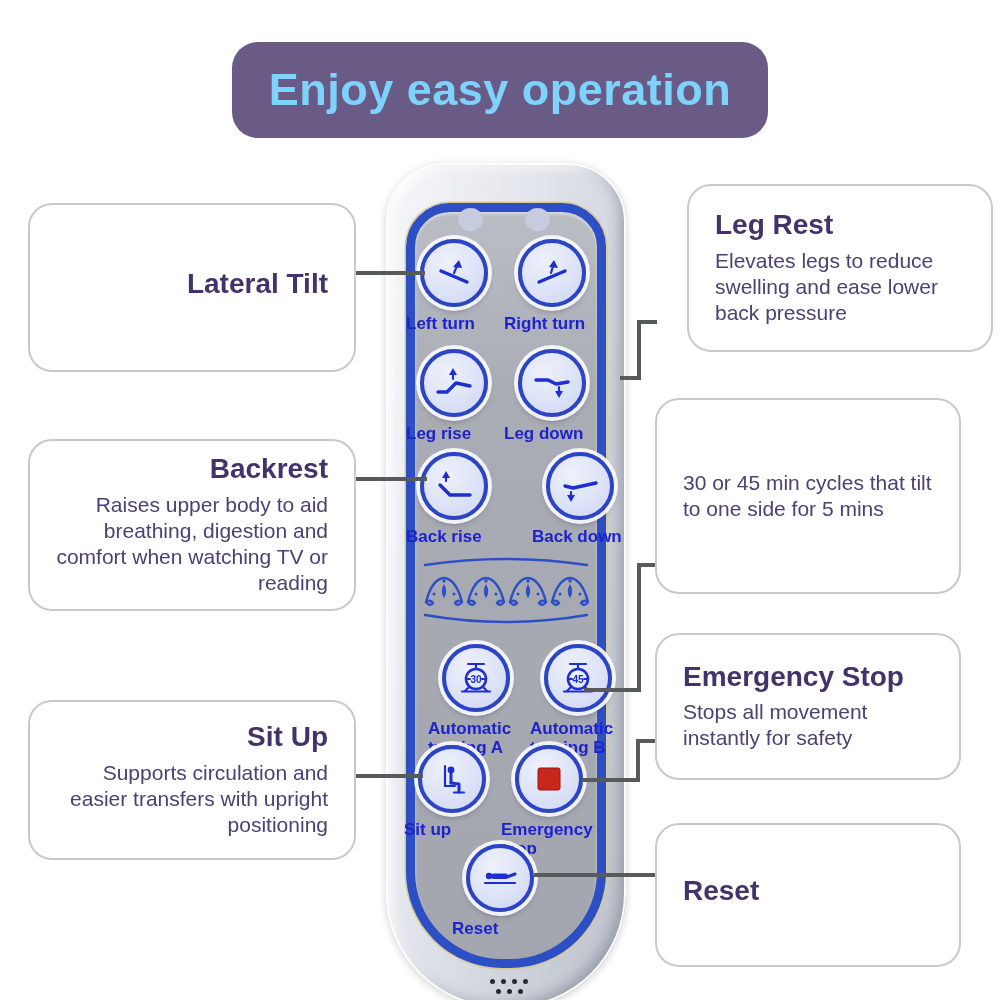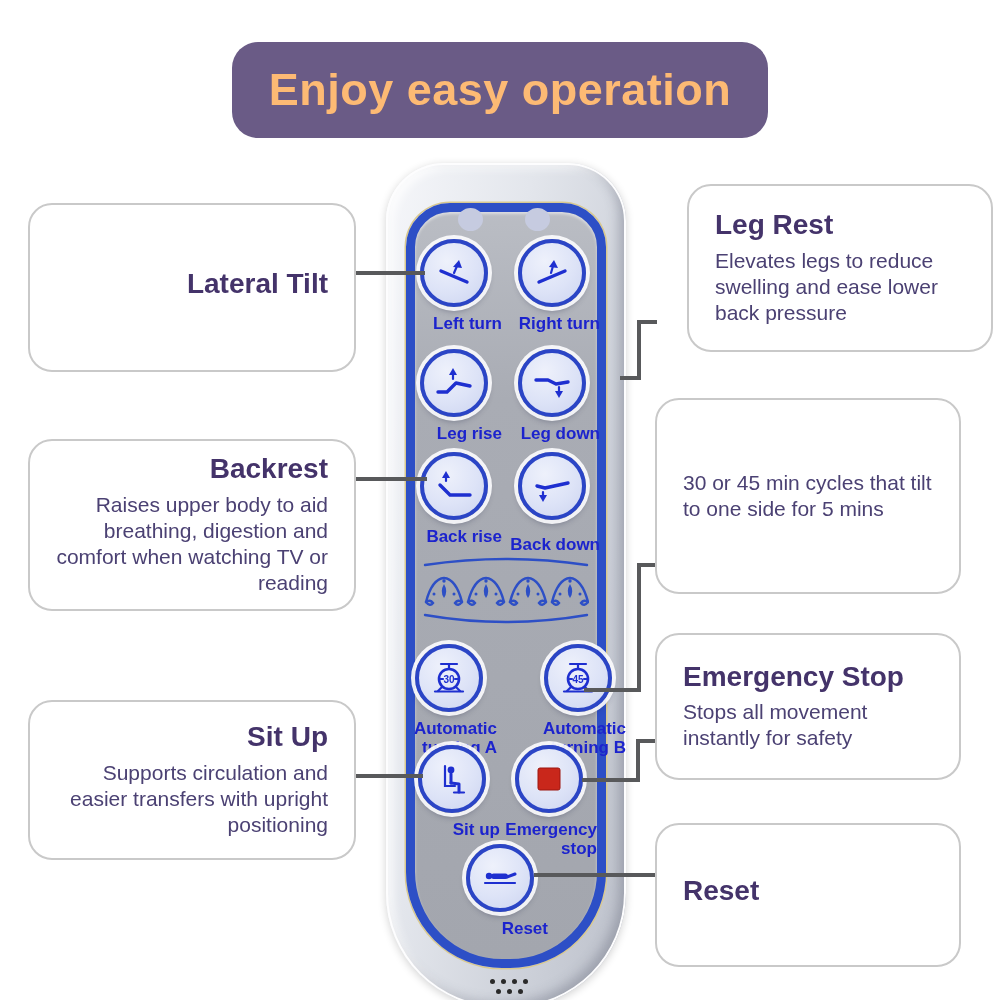--- a/index.html
+++ b/index.html
@@ -2,21 +2,21 @@
 <html><head>
 <meta charset="utf-8">
 <style>
   html,body{margin:0;padding:0;}
   #page{position:relative;width:1000px;height:1000px;background:#ffffff;overflow:hidden;
         font-family:"Liberation Sans", sans-serif;}
 
   
   .banner{position:absolute;left:232px;top:42px;width:536px;height:96px;background:#6a5b86;
           border-radius:26px;display:flex;align-items:center;justify-content:center;}
-  .banner span{color:#fdba74;font-size:45px;font-weight:bold;letter-spacing:.5px;}
+  .banner span{color:#7dd3fc;font-size:45px;font-weight:bold;letter-spacing:.5px;}
 
   
   .callout{position:absolute;background:#ffffff;border:2px solid #c9c9c9;border-radius:24px;
            box-sizing:border-box;display:flex;flex-direction:column;justify-content:center;
            padding:18px 26px;z-index:4;}
   .callout.right-align{text-align:right;left:28px;width:328px;}
   .callout.left-align{text-align:left;left:655px;width:306px;}
   .callout h3{margin:0 0 7px 0;font-size:28px;font-weight:bold;color:#44336a;line-height:1.08;}
   .callout p{margin:0;font-size:21px;color:#4b4173;line-height:1.24;}
   #box-lateral{top:203px;height:169px;gap:39px;}
@@ -43,21 +43,21 @@
       box-shadow:inset 0 2px 3px rgba(255,255,255,.5), 0 0 0 1.5px #d9c98f;}
   .indicator{position:absolute;width:25px;height:23px;border-radius:50%;background:#c6cbe0;z-index:2;}
   #ind-left{left:458px;top:208px;} #ind-right{left:525px;top:208px;}
 
   
   .cell{position:absolute;width:96px;z-index:2;display:flex;flex-direction:column;align-items:center;}
   .rbtn{width:68px;height:68px;border-radius:50%;box-sizing:border-box;border:4px solid #2b45c6;
         background:radial-gradient(circle at 38% 30%,#eef1fb 0%,#dde3f7 55%,#ccd4f0 100%);
         box-shadow:0 0 0 4px rgba(251,251,253,.92), 0 4px 6px rgba(35,40,70,.38);
         display:flex;align-items:center;justify-content:center;}
-  .blabel{margin-top:7px;width:100%;text-align:right;font-size:17px;font-weight:bold;
+  .blabel{margin-top:7px;width:100%;text-align:left;font-size:17px;font-weight:bold;
           color:#1c23cd;line-height:1.12;}
   svg .st{stroke:#1e2fd0;stroke-width:3.4;fill:none;stroke-linecap:round;stroke-linejoin:round;}
   svg .thin{stroke:#1e2fd0;stroke-width:2.2;fill:none;stroke-linecap:round;}
   svg .fl{fill:#1e2fd0;stroke:none;}
   svg .orn{stroke:#2d4fc6;fill:none;stroke-width:2.4;stroke-linecap:round;}
   svg .ornf{fill:#2d4fc6;stroke:none;}
   text.tval{font-family:"Liberation Sans",sans-serif;font-size:10px;font-weight:bold;fill:#1e2fd0;}
 
   
   .ornament{position:absolute;left:423px;top:550px;width:166px;height:84px;z-index:2;}
@@ -147,32 +147,32 @@
     <div class="rbtn">
       <svg width="40" height="34" viewBox="0 0 40 34">
         <polyline class="st" points="6,16 16,26 36,26"></polyline>
         <line class="thin" x1="12" y1="12" x2="12" y2="7"></line>
         <polygon class="fl" points="12,2 8,9 16,9"></polygon>
       </svg>
     </div>
     <div class="blabel">Back rise</div>
   </div>
 
-  <div class="cell" style="left:504px;top:452px;gap:8px;">
+  <div class="cell" style="left:532px;top:452px;">
     <div class="rbtn">
       <svg width="40" height="34" viewBox="0 0 40 34">
         <polyline class="st" points="5,17 13,19 36,14"></polyline>
         <line class="thin" x1="11" y1="23" x2="11" y2="28"></line>
         <polygon class="fl" points="11,33 7,26 15,26"></polygon>
       </svg>
     </div>
     <div class="blabel">Back down</div>
   </div>
 
-  <div class="cell" style="left:381px;top:644px;padding-left:20px;">
+  <div class="cell" style="left:408px;top:644px;padding-left:20px;">
     <div class="rbtn">
       <svg width="40" height="36" viewBox="0 0 40 36">
         <line class="thin" x1="12" y1="4" x2="28" y2="4"></line>
         <line class="thin" x1="20" y1="4" x2="20" y2="9"></line>
         <circle class="st" cx="20" cy="19" r="10" style="stroke-width:2.6"></circle>
         <line class="thin" x1="11.5" y1="19" x2="14" y2="19"></line>
         <line class="thin" x1="26" y1="19" x2="28.5" y2="19"></line>
         <line class="thin" x1="13" y1="27" x2="9" y2="31"></line>
         <line class="thin" x1="27" y1="27" x2="31" y2="31"></line>
         <line class="thin" x1="6" y1="31.5" x2="34" y2="31.5"></line>

